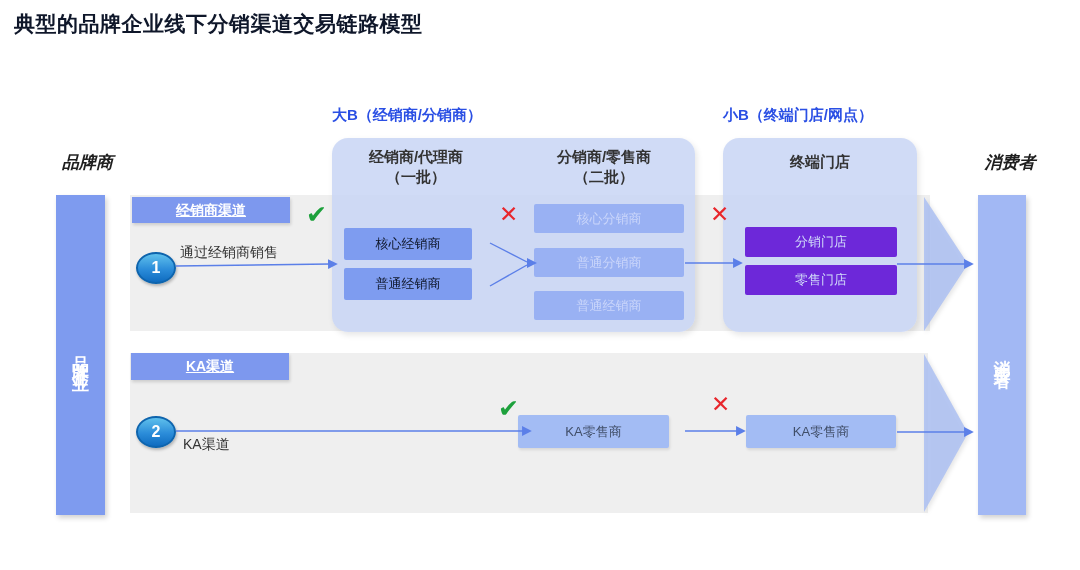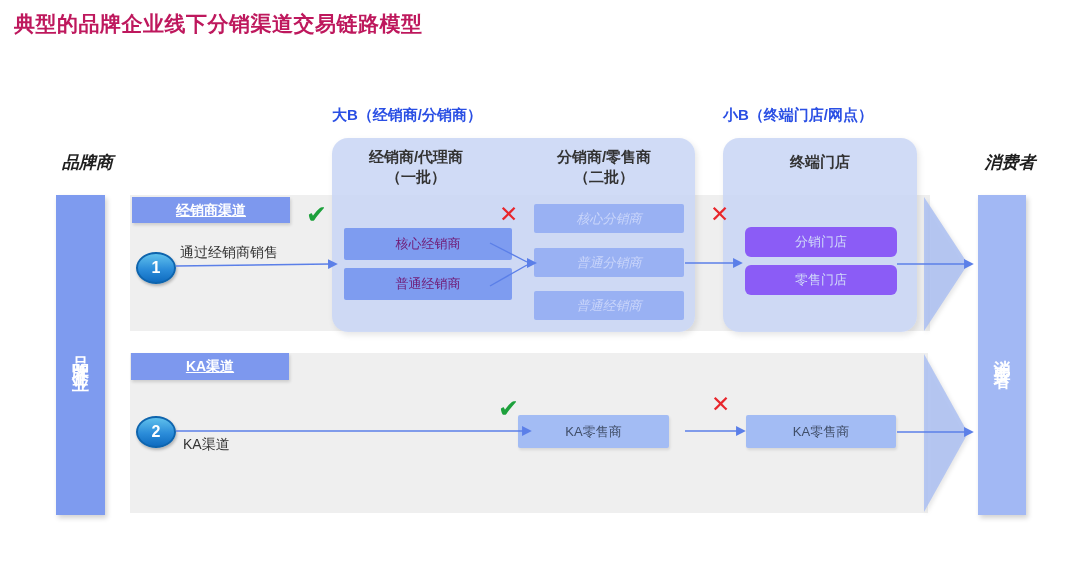--- a/index.html
+++ b/index.html
@@ -1,19 +1,19 @@
 <!DOCTYPE html>
 <html><head>
 <meta charset="utf-8">
 <style>
   html,body{margin:0;padding:0;background:#fff;}
   body{font-family:"Liberation Sans","DejaVu Sans",sans-serif;}
   #stage{position:relative;width:1080px;height:570px;background:#ffffff;overflow:hidden;}
   .abs{position:absolute;}
-  .title{left:14px;top:10px;font-size:21px;font-weight:bold;color:#be185d;letter-spacing:.5px;}
+  .title{left:14px;top:10px;font-size:21px;font-weight:bold;color:#0f172a;letter-spacing:.5px;}
   .seg-label{top:106px;font-size:15px;font-weight:bold;color:#2a4fe4;}
   .seg-bigb{left:332px;width:363px;}
   .seg-smallb{left:723px;width:194px;}
   .side-header{top:151px;font-size:17px;font-weight:bold;color:#1f1f1f;font-style:italic;}
   .brand-h{left:62px;}
   .consumer-h{left:978px;width:64px;text-align:center;}
   .vbar{top:195px;height:320px;display:flex;align-items:center;justify-content:center;
         box-shadow:2px 3px 5px rgba(0,0,0,.18);}
   .vbar-left{left:56px;width:49px;background:#7e9bef;}
   .vbar-right{left:978px;width:48px;background:#a2b8f4;}
@@ -37,23 +37,23 @@
   .chan2{left:131px;top:353px;height:27px;line-height:27px;}
   .check{font-size:25px;font-weight:bold;color:#1da13c;}
   .cross{font-size:23px;font-weight:bold;color:#e8262c;}
   .badge{width:40px;height:32px;border-radius:50%;
          background:linear-gradient(180deg,#5fc0ec 0%,#2b8cd9 55%,#0f6cc0 100%);
          border:2px solid #0e64ad;box-sizing:border-box;
          color:#fff;font-size:16px;font-weight:bold;display:flex;align-items:center;justify-content:center;
          box-shadow:1px 2px 3px rgba(0,0,0,.25);}
   .stepcap{font-size:14px;color:#333;}
   .nbox{text-align:center;font-size:13px;border-radius:2px;}
-  .t1box{left:344px;width:168px;height:32px;line-height:32px;background:#7e9cf0;color:#701a75;}
-  .t2box{left:534px;width:150px;height:29px;line-height:29px;background:#99b1f3;color:#c9d5fa;font-style:italic;}
-  .tmbox{left:745px;width:152px;height:30px;line-height:30px;background:#8b5cf6;color:#d0daf9;border-radius:6px;}
+  .t1box{left:344px;width:128px;height:32px;line-height:32px;background:#7e9cf0;color:#0f172a;}
+  .t2box{left:534px;width:150px;height:29px;line-height:29px;background:#99b1f3;color:#c9d5fa;}
+  .tmbox{left:745px;width:152px;height:30px;line-height:30px;background:#6d28d9;color:#d0daf9;}
   .kabox{width:151px;height:33px;line-height:33px;background:#a3bcf4;color:#404e68;top:415px;
          box-shadow:1px 2px 3px rgba(0,0,0,.10);}
   .chev{width:0;height:0;border-left:44px solid rgba(167,189,243,0.8);
         filter:drop-shadow(2px 2px 2px rgba(0,0,0,.12));}
   .chev1{left:924px;top:197px;border-top:67px solid transparent;border-bottom:67px solid transparent;}
   .chev2{left:924px;top:354px;border-top:79px solid transparent;border-bottom:79px solid transparent;}
   svg.flow{left:0;top:0;pointer-events:none;}
 </style>
 </head>
 <body>

